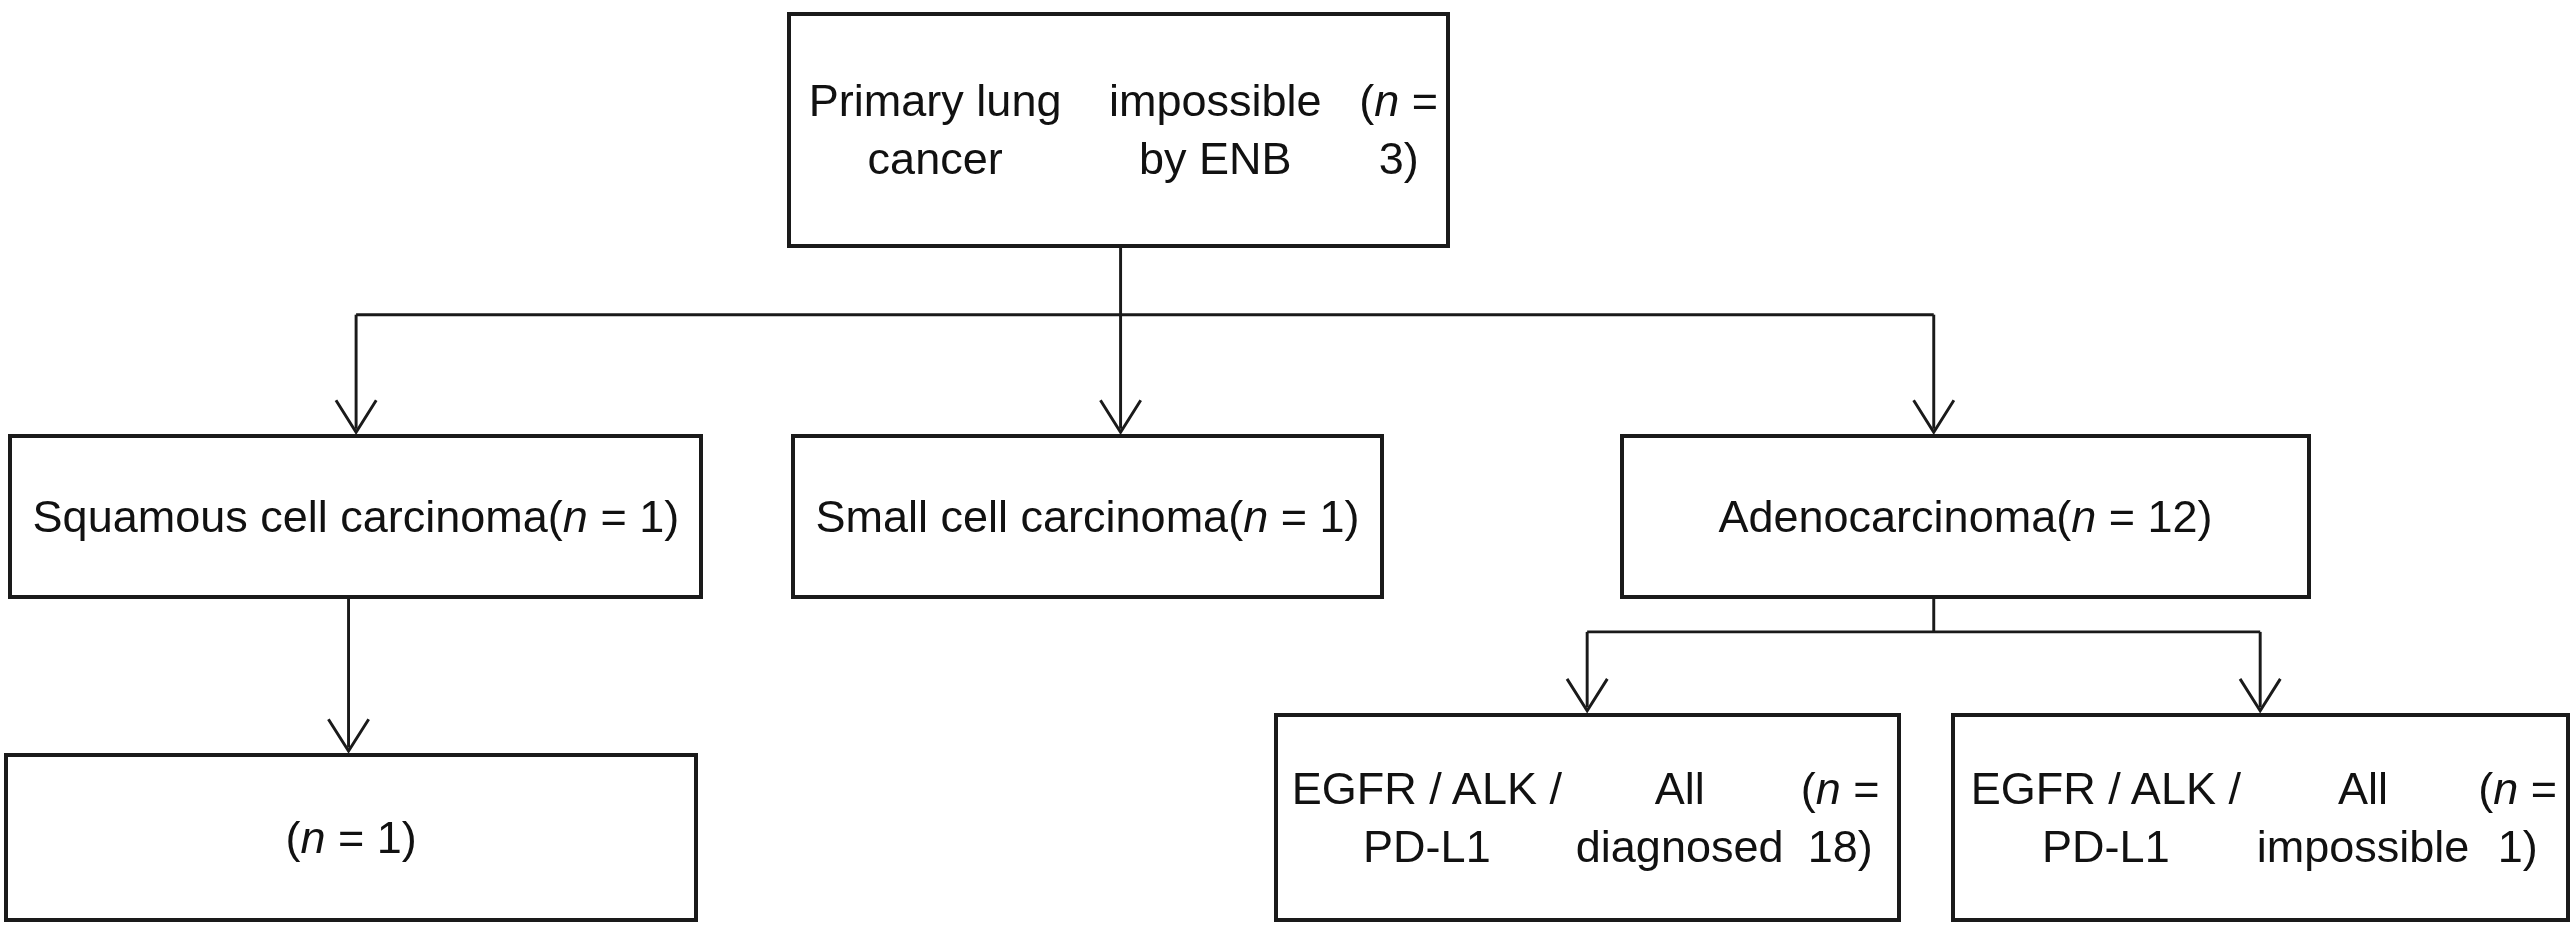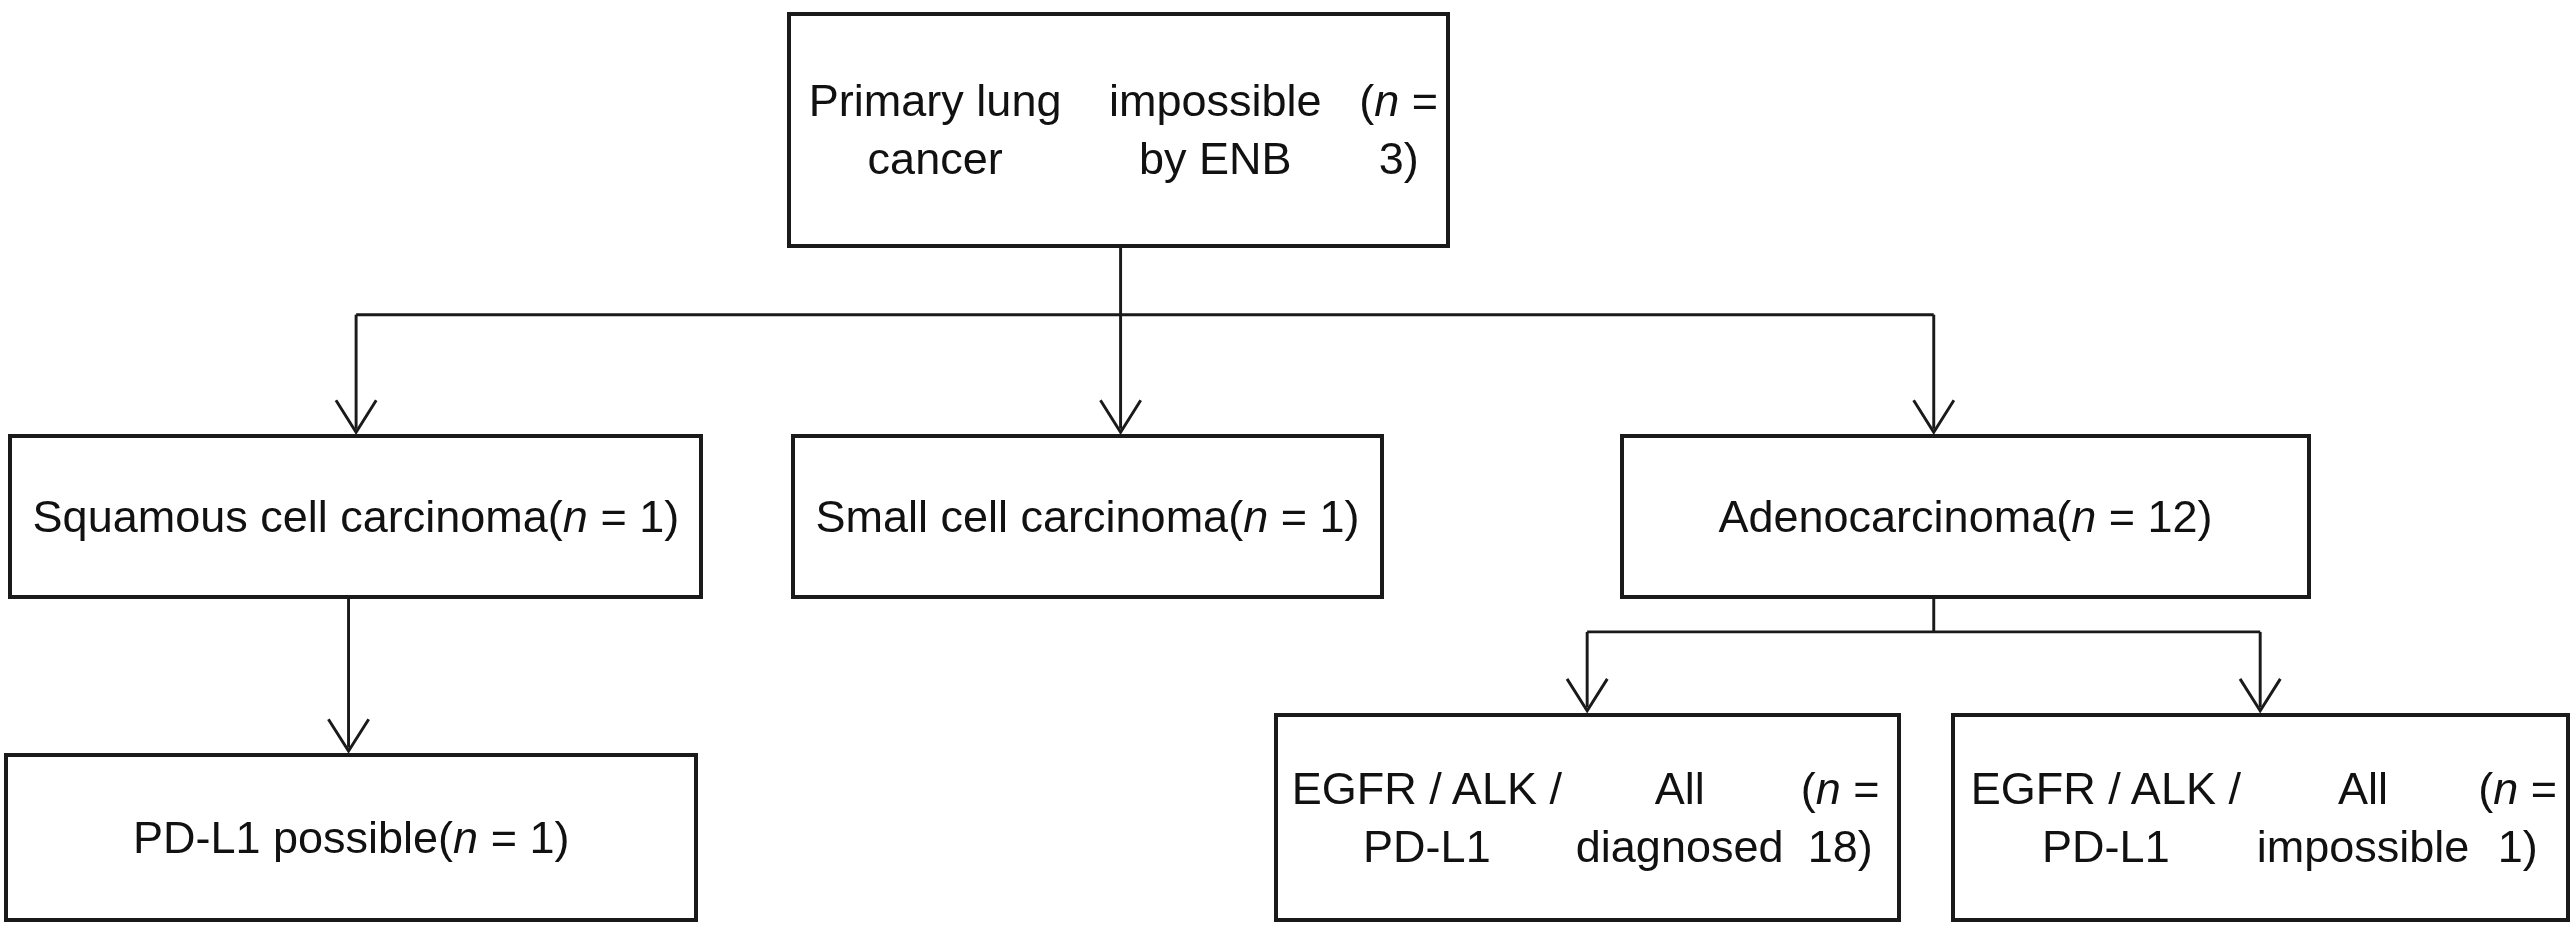--- a/index.html
+++ b/index.html
@@ -100,21 +100,20 @@
     <div>Small cell carcinoma</div>
     <div><span>(</span><span class="n-italic">n</span><span> = 1)</span></div>
   </div>
 
   <div class="box" id="box-adeno">
     <div>Adenocarcinoma</div>
     <div><span>(</span><span class="n-italic">n</span><span> = 12)</span></div>
   </div>
 
   <div class="box" id="box-pdl1">
-    <div>PD-L1 possible</div>
     <div><span>(</span><span class="n-italic">n</span><span> = 1)</span></div>
   </div>
 
   <div class="box" id="box-all-possible">
     <div>EGFR / ALK / PD-L1</div>
     <div>All diagnosed</div>
     <div><span>(</span><span class="n-italic">n</span><span> = 18)</span></div>
   </div>
 
   <div class="box" id="box-all-impossible">

